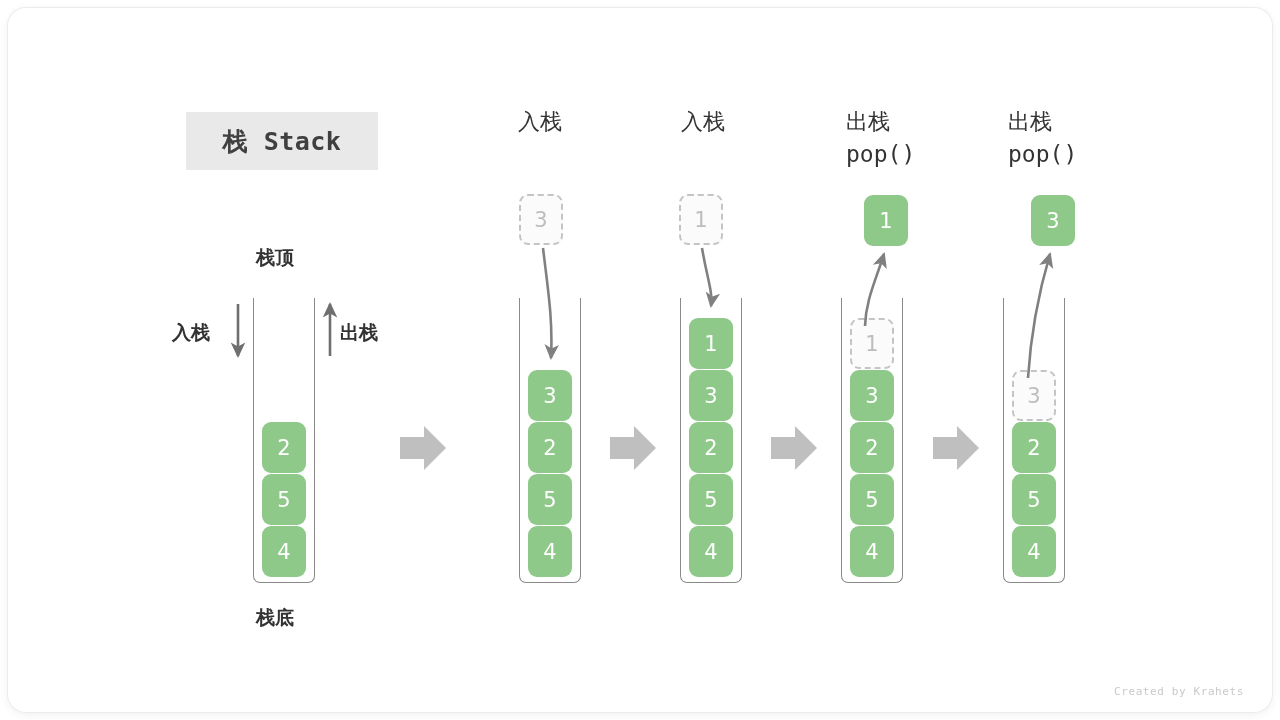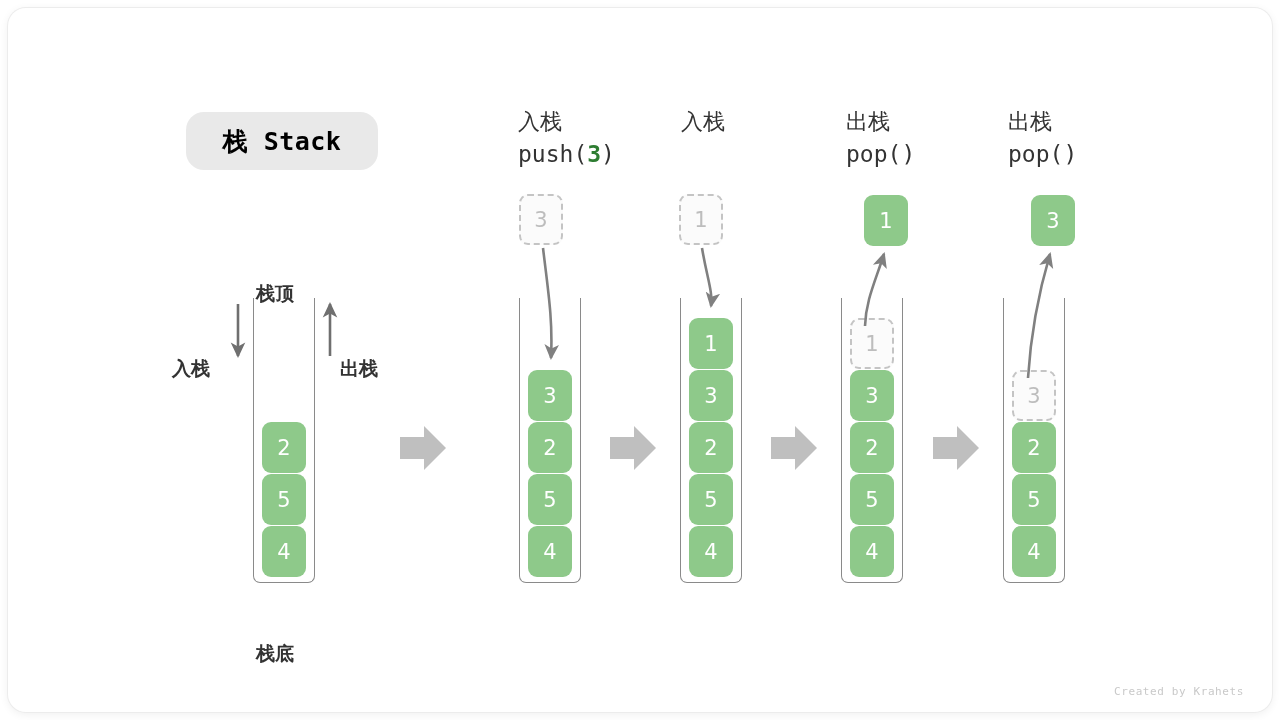--- a/index.html
+++ b/index.html
@@ -23,38 +23,37 @@
     border-radius: 18px;
     box-shadow: 0 0 0 1px #ececec, 0 2px 10px rgba(0,0,0,0.07);
   }
 
   
   .title-badge {
     position: absolute;
     left: 186px; top: 112px;
     width: 192px; height: 58px;
     background: #e9e9e9;
-    border-radius: 18px;
+    border-radius: 0;
     display: flex; align-items: center; justify-content: center;
     font-family: "DejaVu Sans Mono", "Liberation Mono", monospace;
     font-size: 25px;
     font-weight: bold;
-    color: #000000;
+    color: #404040;
     letter-spacing: 0.5px;
   }
 
   
   .cjk-label {
     position: absolute;
     font-family: "DejaVu Sans", "Liberation Sans", sans-serif;
     font-weight: bold;
     font-size: 19px;
     color: #333333;
     white-space: nowrap;
-    margin-top: 36px;
   }
 
   
   .col-head {
     position: absolute;
     width: 200px;
     text-align: left;
     white-space: nowrap;
   }
   .col-head .line1 {
@@ -124,21 +123,20 @@
 
   <div class="title-badge">栈 Stack</div>
 
   <div class="cjk-label" style="left:256px; top:245px;">栈顶</div>
   <div class="cjk-label" style="left:256px; top:605px;font-family:Liberation Mono, monospace;">栈底</div>
   <div class="cjk-label" style="left:172px; top:320px;">入栈</div>
   <div class="cjk-label" style="left:340px; top:320px;">出栈</div>
 
   <div class="col-head" style="left:518px; top:107px;">
     <div class="line1">入栈</div>
-    <div class="line2"><span>push(</span><span class="arg">3</span><span>)</span></div>
   </div>
   <div class="col-head" style="left:681px; top:107px;">
     <div class="line1">入栈</div>
   </div>
   <div class="col-head" style="left:846px; top:107px;">
     <div class="line1">出栈</div>
     <div class="line2"><span>pop(</span><span class="arg"></span><span>)</span></div>
   </div>
   <div class="col-head" style="left:1008px; top:107px;">
     <div class="line1">出栈</div>

